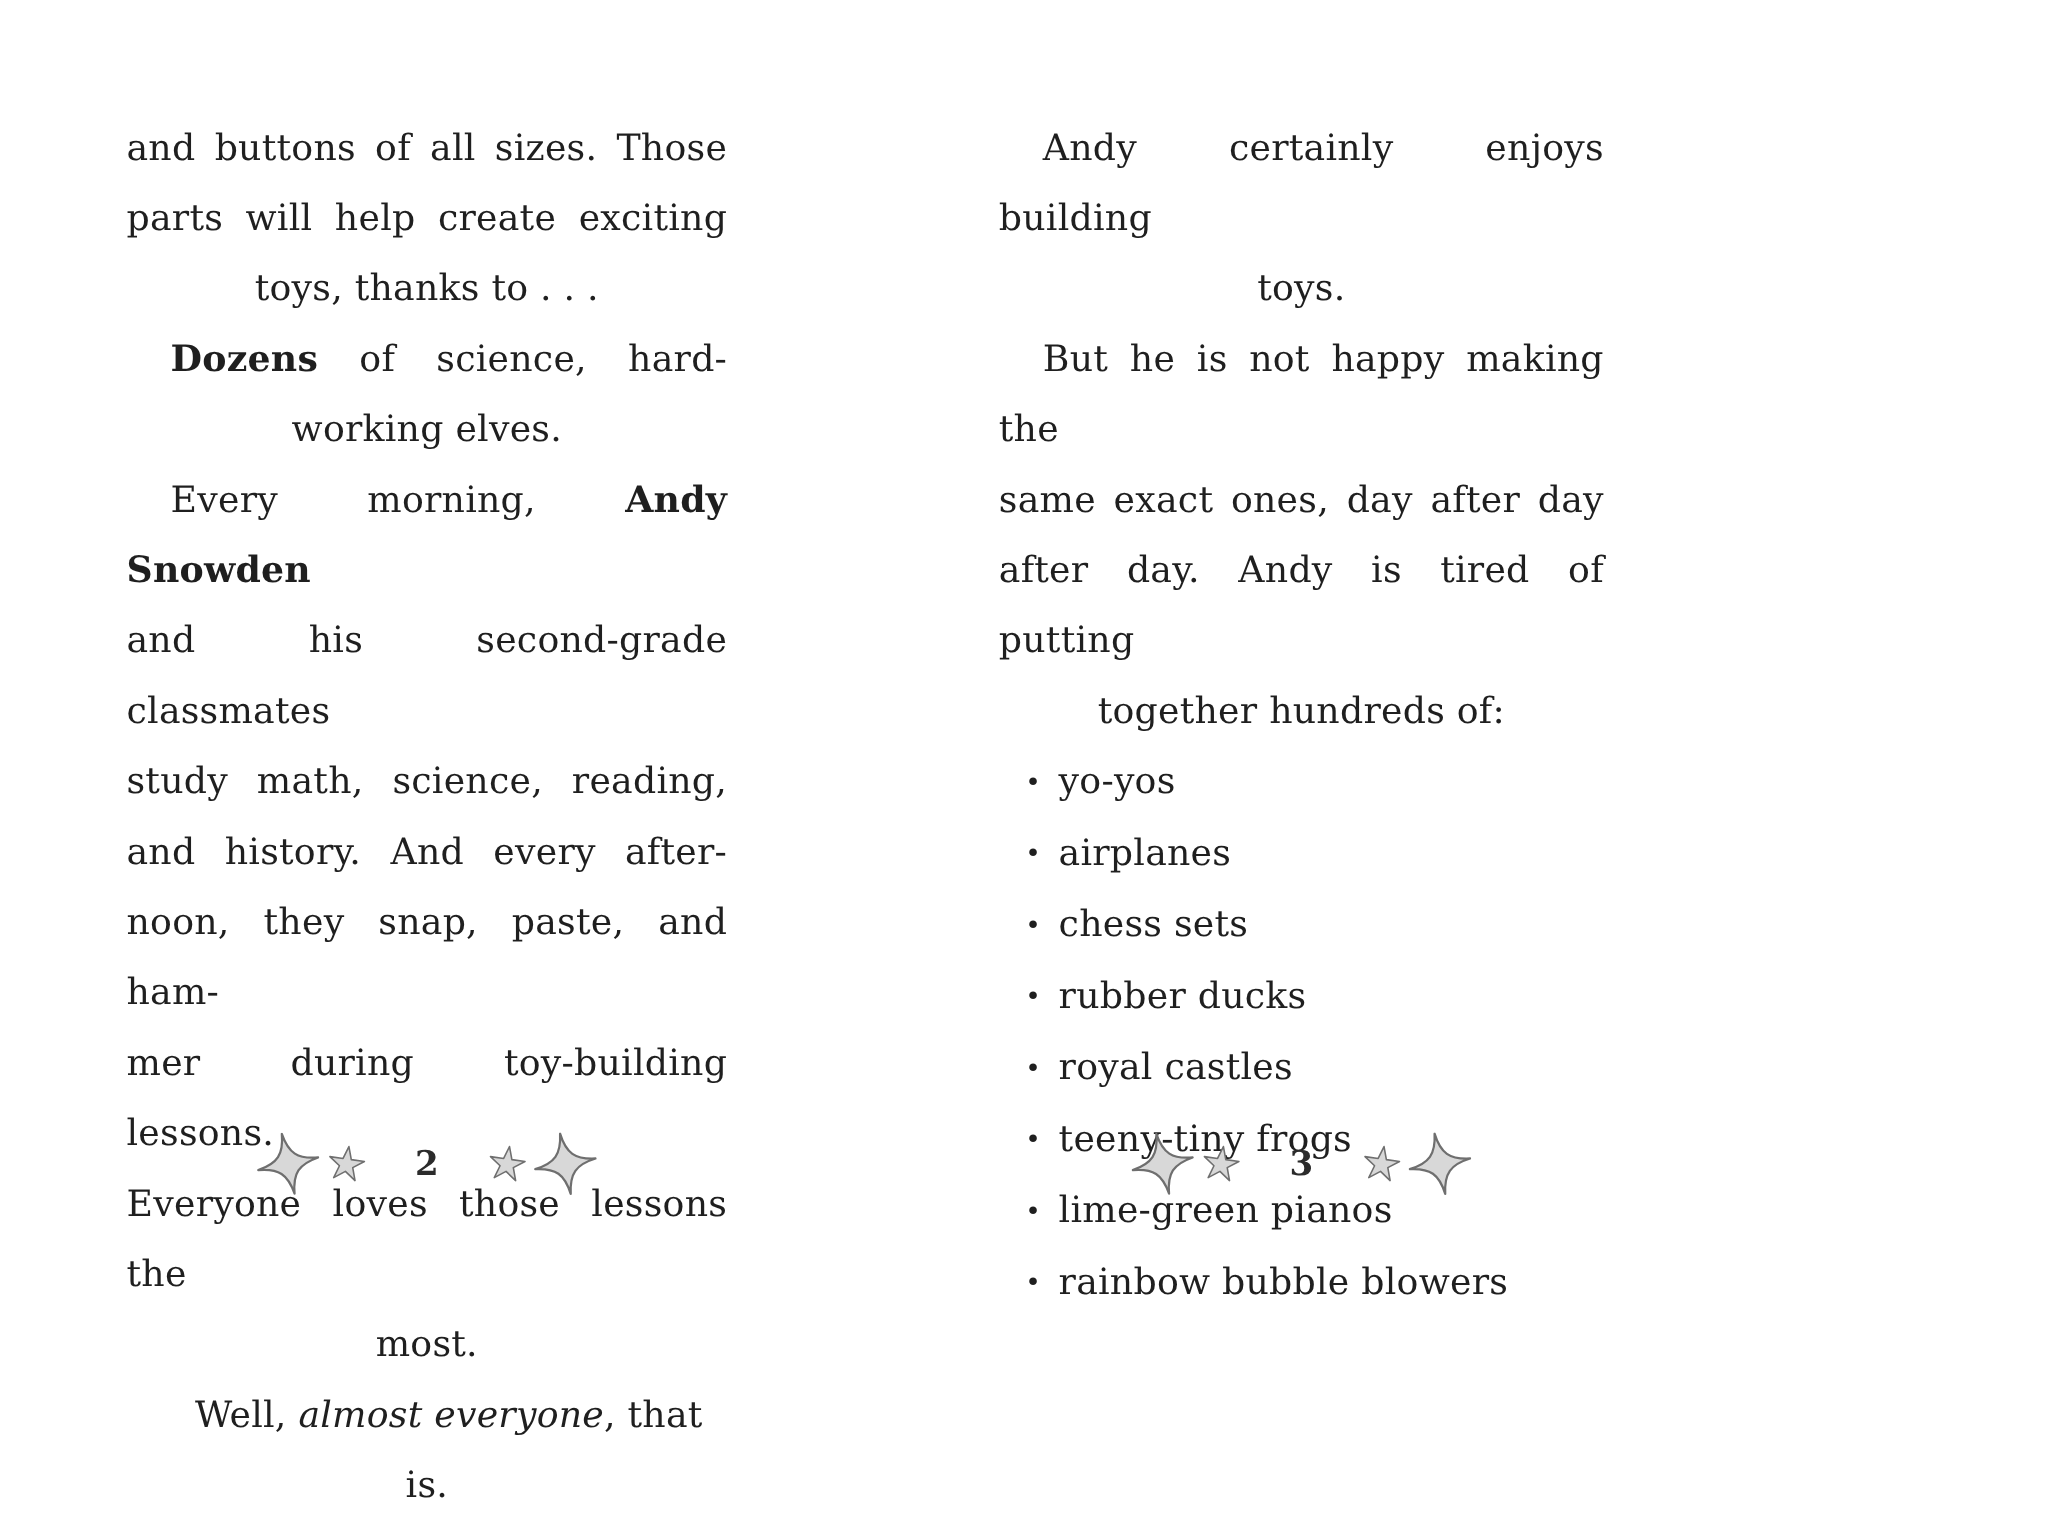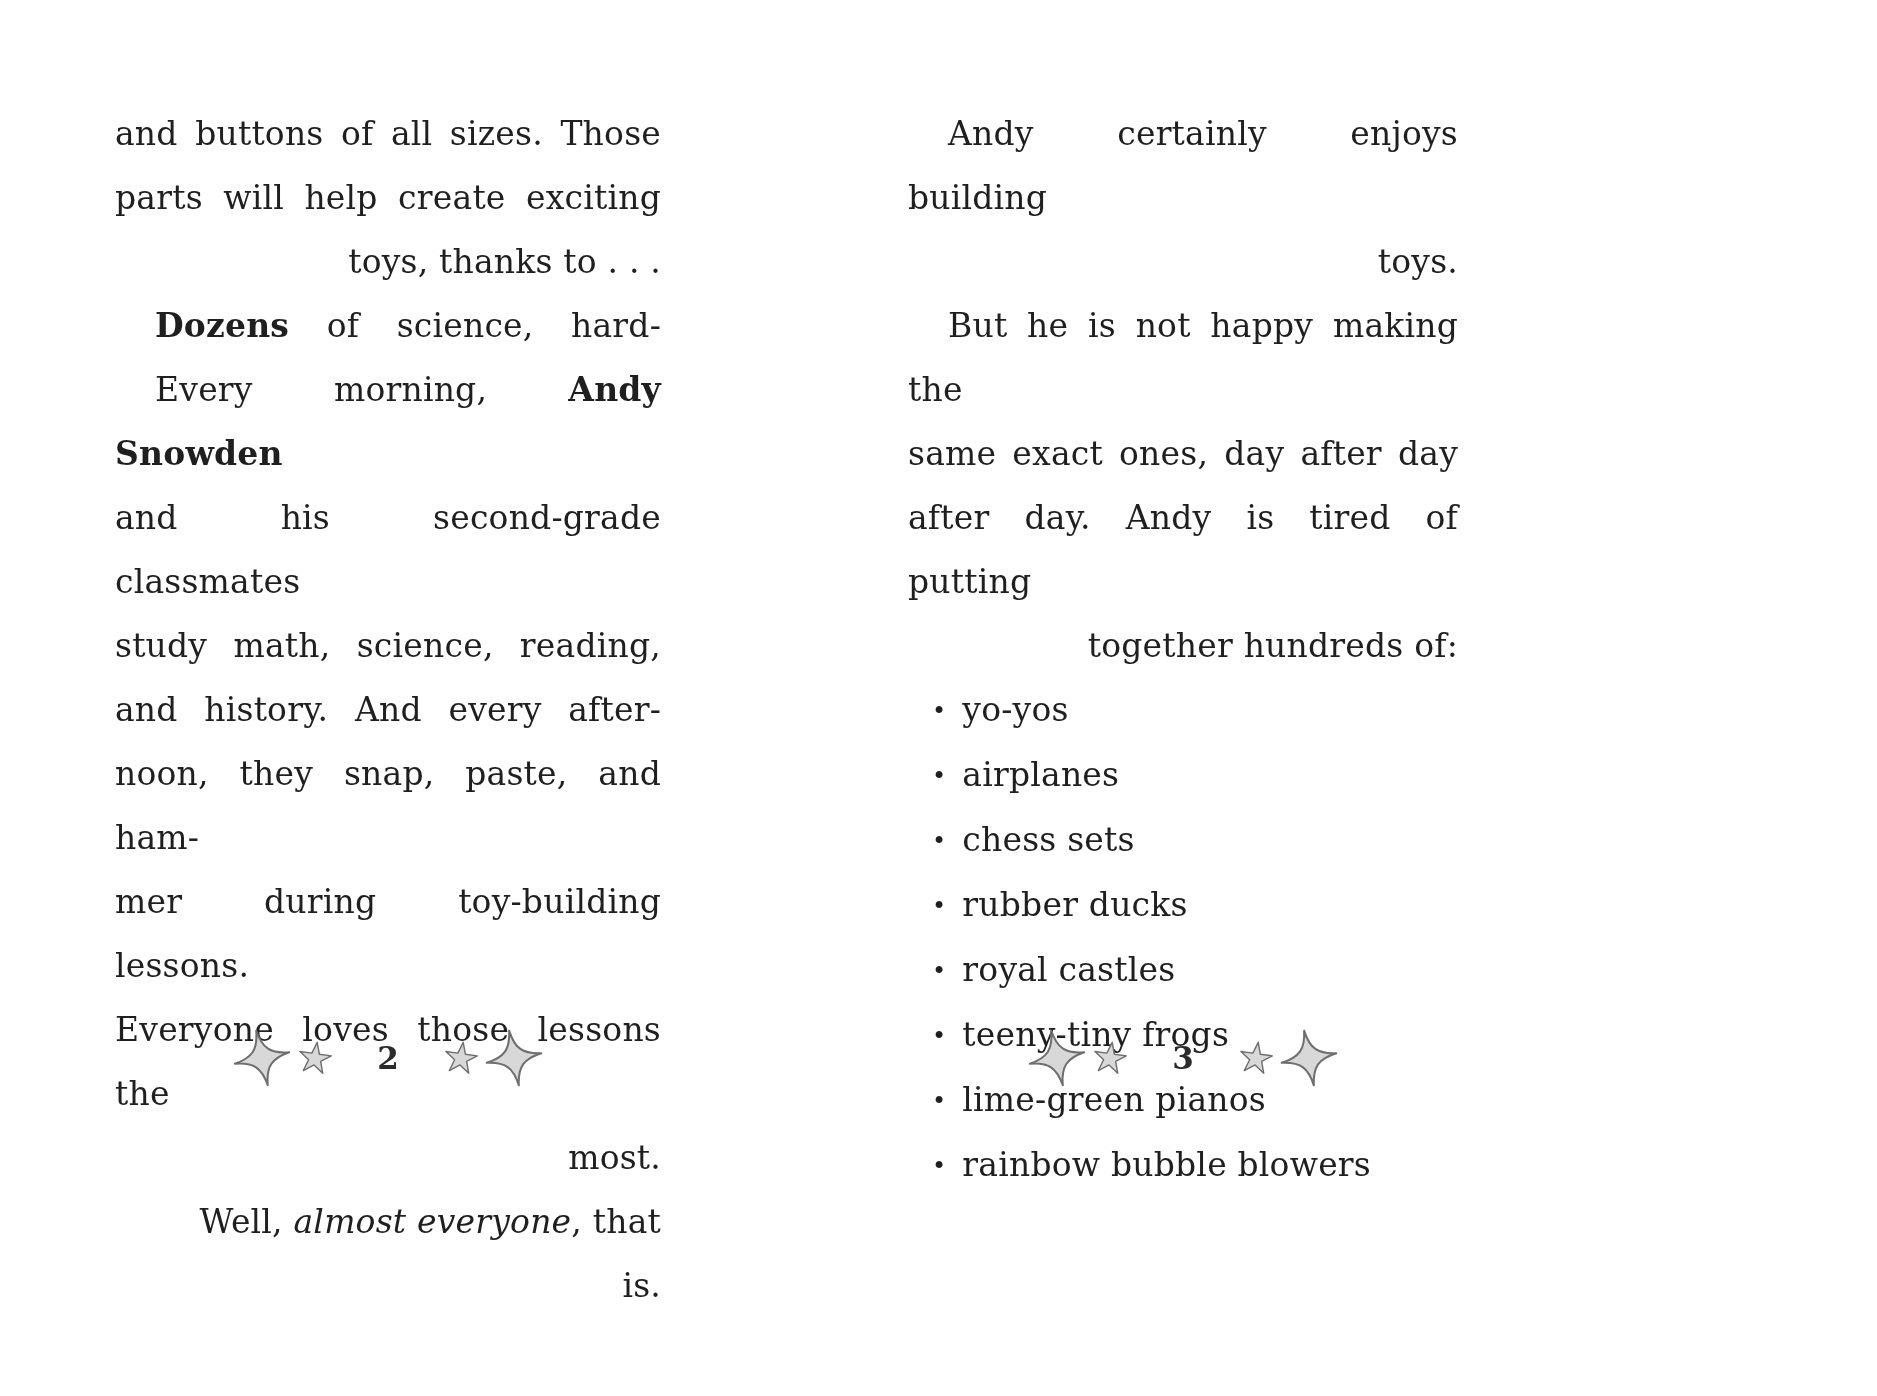--- a/index.html
+++ b/index.html
@@ -18,21 +18,21 @@
     font-size: 33px;
     line-height: 64px;
     letter-spacing: 0.2px;
   }
   #left-text  { left: 115px; width: 546px; }
   #right-text { left: 908px; width: 550px; }
 
   
   .jl { text-align: justify; text-align-last: justify; }
   
-  .ll { text-align: right; }
+  .ll { text-align: center; }
   
   .ind { text-indent: 40px; }
 
   .b { font-weight: bold; }
   .i { font-style: italic; }
 
   
   .bullets { margin: 0; padding: 0; list-style: none; }
   .bullet-line { line-height: 64px; }
   .dot {
@@ -74,20 +74,21 @@
     <path id="sparkle-path" d="M50 2 C54 34 66 46 98 50 C66 54 54 66 50 98 C46 66 34 54 2 50 C34 46 46 34 50 2 Z"></path>
     <path id="star5-path" d="M50 6 L60.5 37.8 L94 37.8 L66.9 57.4 L77.2 89 L50 69.4 L22.8 89 L33.1 57.4 L6 37.8 L39.5 37.8 Z"></path>
   </defs>
 </svg>
 
 <div id="left-text" class="textblock">
   <div class="jl"><span>and buttons of all sizes. Those</span></div>
   <div class="jl"><span>parts will help create exciting</span></div>
   <div class="ll"><span>toys, thanks to . . .</span></div>
   <div class="jl ind"><span class="b">Dozens</span><span> of science, hard-</span></div>
+  <div class="ll"><span>working elves.</span></div>
   <div class="jl ind"><span>Every morning, </span><span class="b">Andy Snowden</span></div>
   <div class="jl"><span>and his second-grade classmates</span></div>
   <div class="jl"><span>study math, science, reading,</span></div>
   <div class="jl"><span>and history. And every after-</span></div>
   <div class="jl"><span>noon, they snap, paste, and ham-</span></div>
   <div class="jl"><span>mer during toy-building lessons.</span></div>
   <div class="jl"><span>Everyone loves those lessons the</span></div>
   <div class="ll"><span>most.</span></div>
   <div class="ll ind"><span>Well, </span><span class="i">almost everyone</span><span>, that is.</span></div>
 </div>

